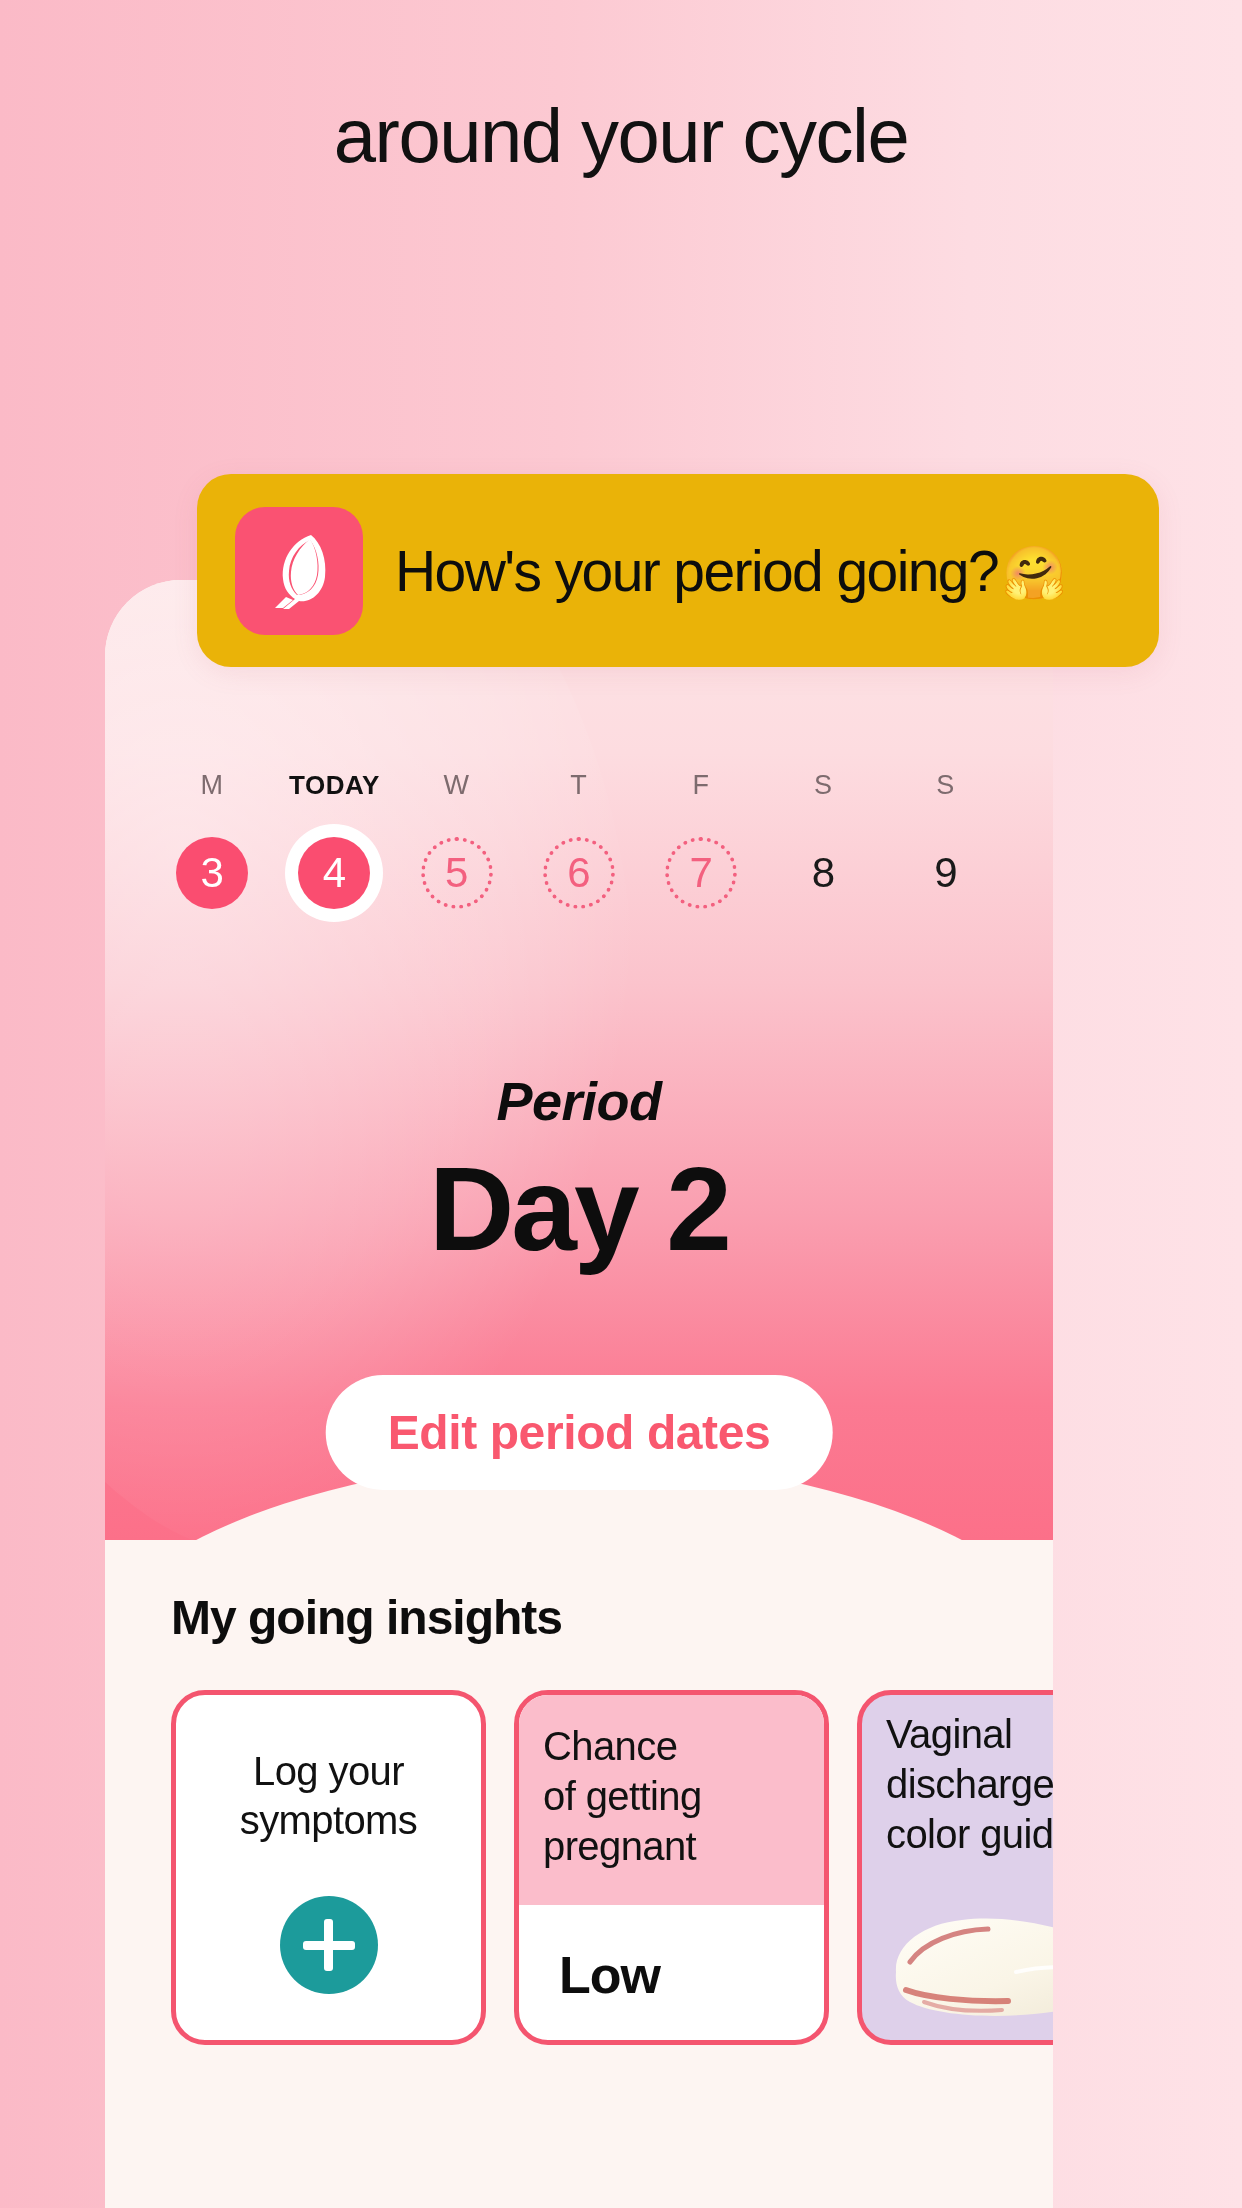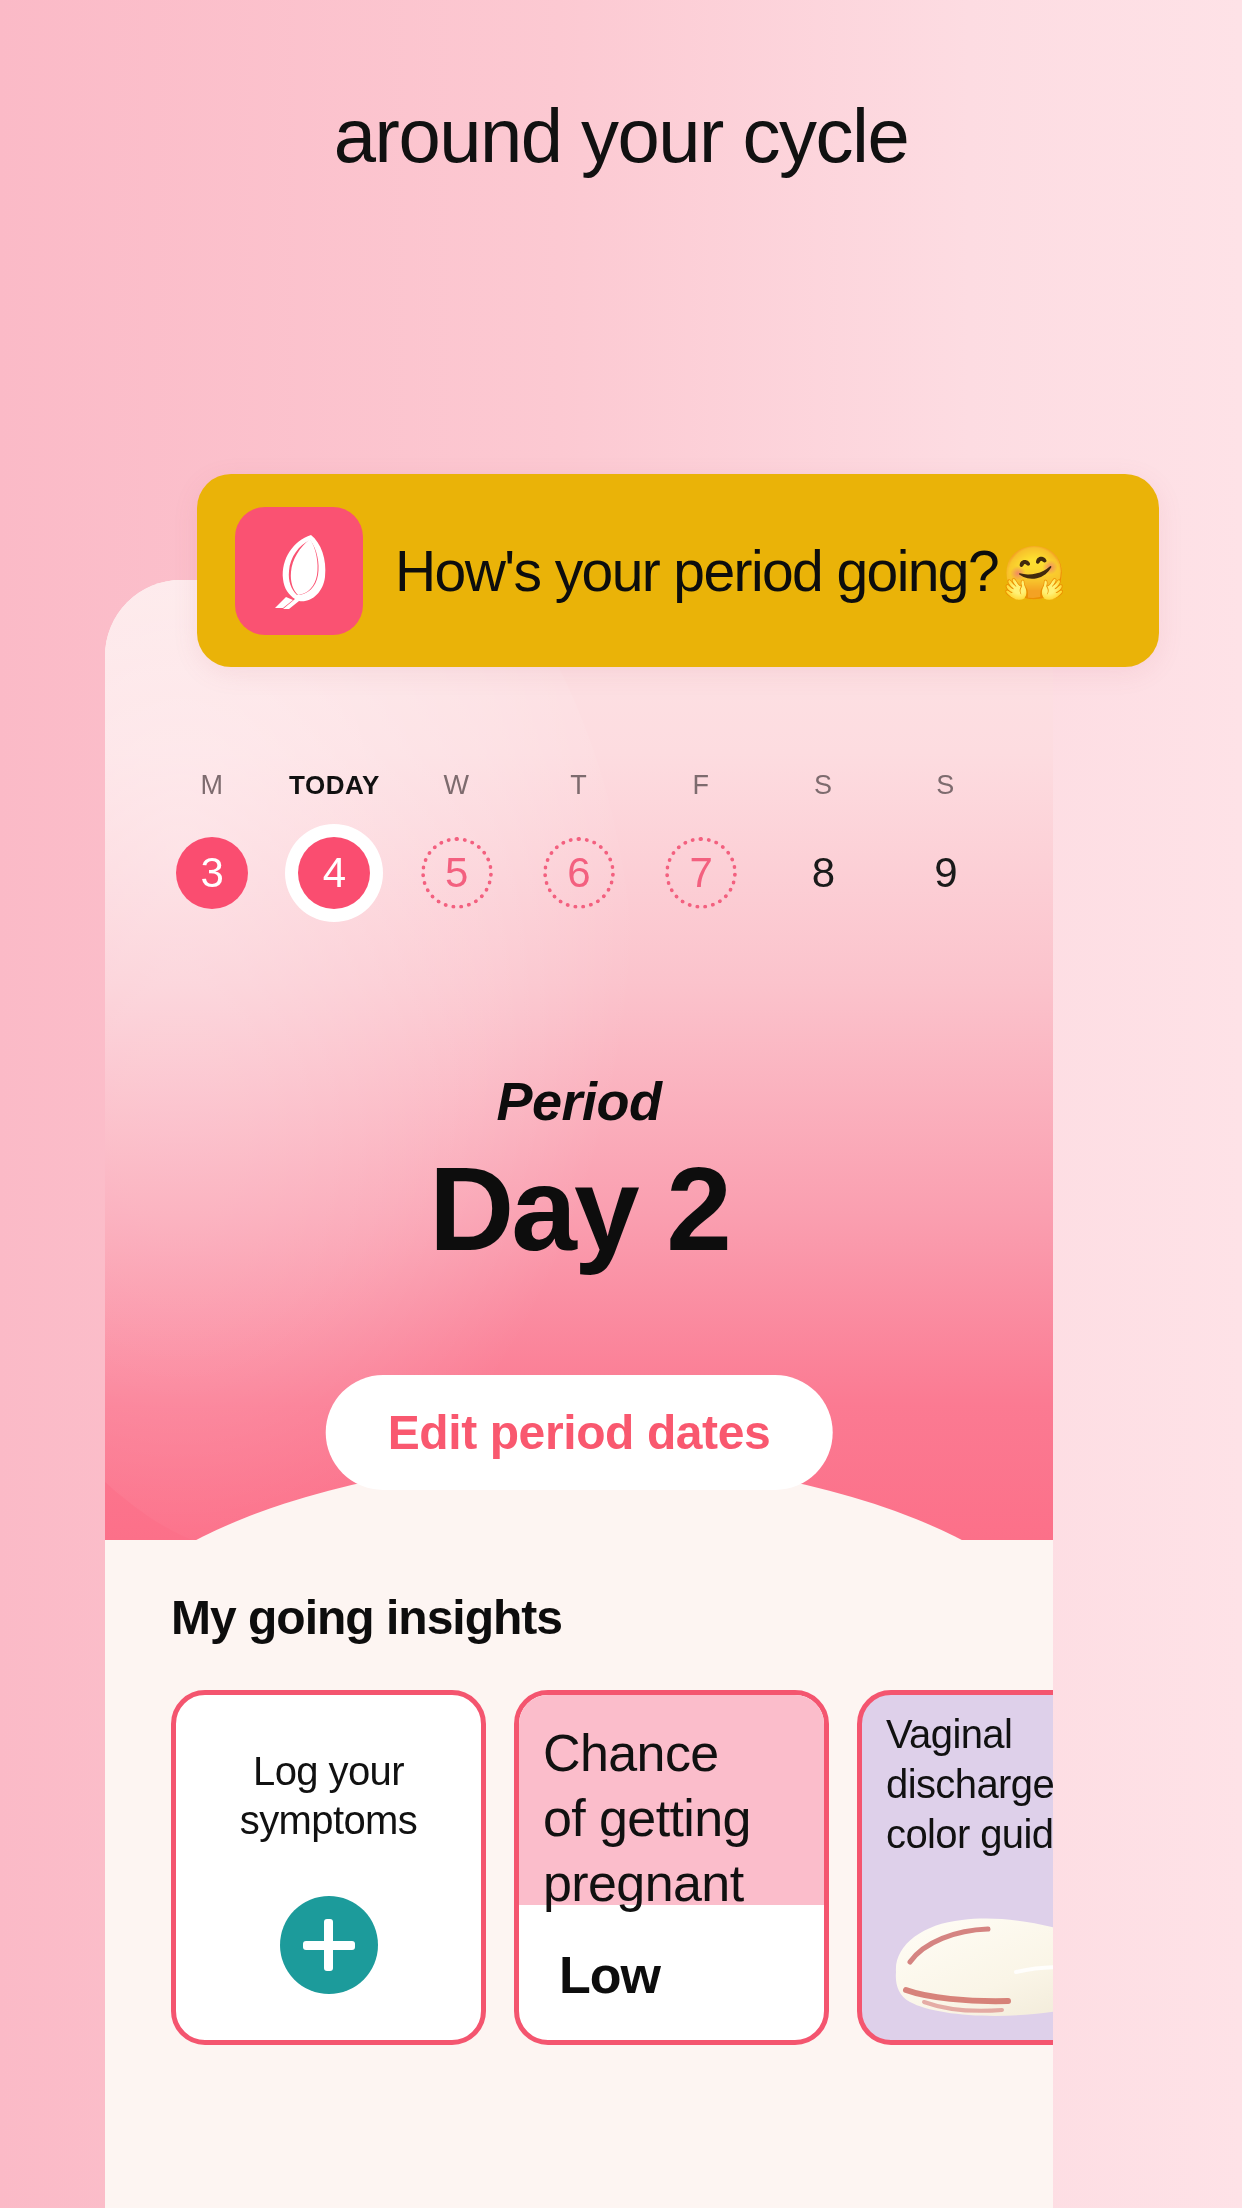--- a/index.html
+++ b/index.html
@@ -142,21 +142,21 @@
     position:absolute; bottom:46px; left:50%; transform:translateX(-50%);
     width:98px; height:98px; border-radius:50%;
     background:#1C9B9B;
     display:flex; align-items:center; justify-content:center;
   }
   .plus-circle .h { position:absolute; width:52px; height:9px; background:#fff; border-radius:3px; }
   .plus-circle .v { position:absolute; width:9px; height:52px; background:#fff; border-radius:3px; }
 
   .card-head-pink {
     background:#FBBDCB; padding:26px 24px 24px 24px;
-    font-size:52px; line-height:1.25; color:#111; letter-spacing:-0.6px;
+    font-size:40px; line-height:1.25; color:#111; letter-spacing:-0.6px;
     height:210px;
   }
   .card-low {
     padding:40px 24px 0 40px; font-size:52px; font-weight:700; color:#0D0D0D;
     letter-spacing:-1px;
   }
   .card.purple { background:#DED0EA; }
   .card-purple-text {
     padding:14px 24px 0 24px; font-size:40px; line-height:1.25; color:#111;
     letter-spacing:-0.6px;

